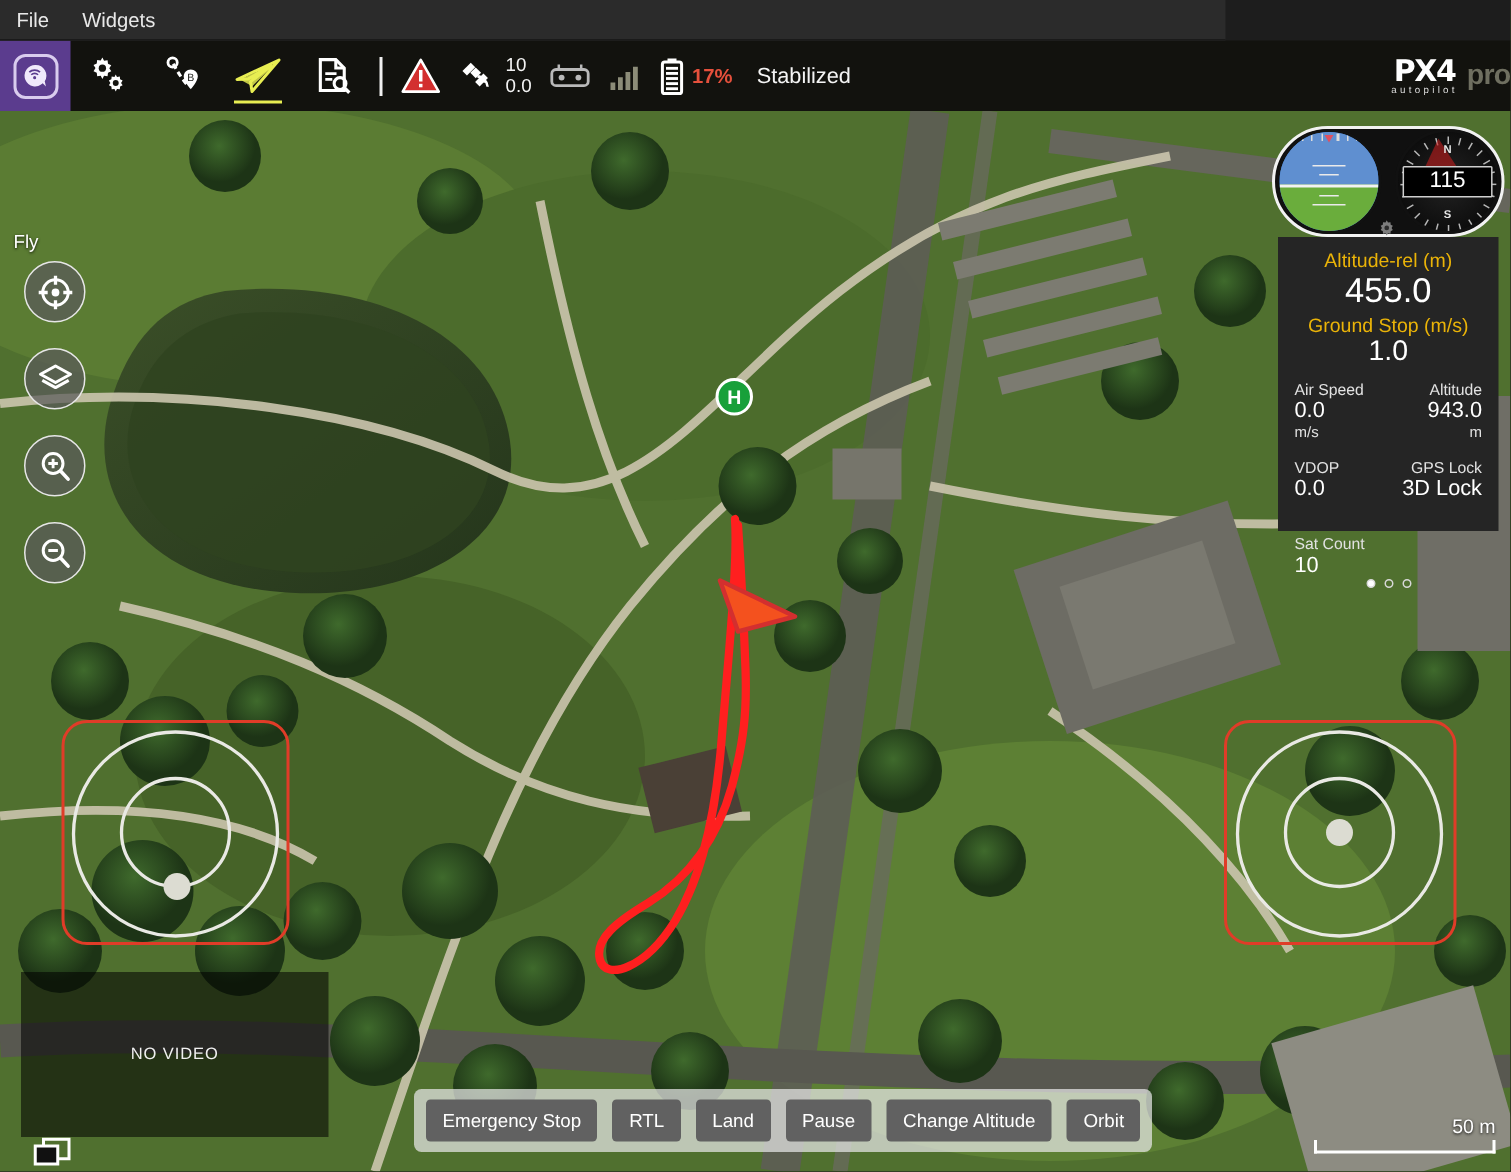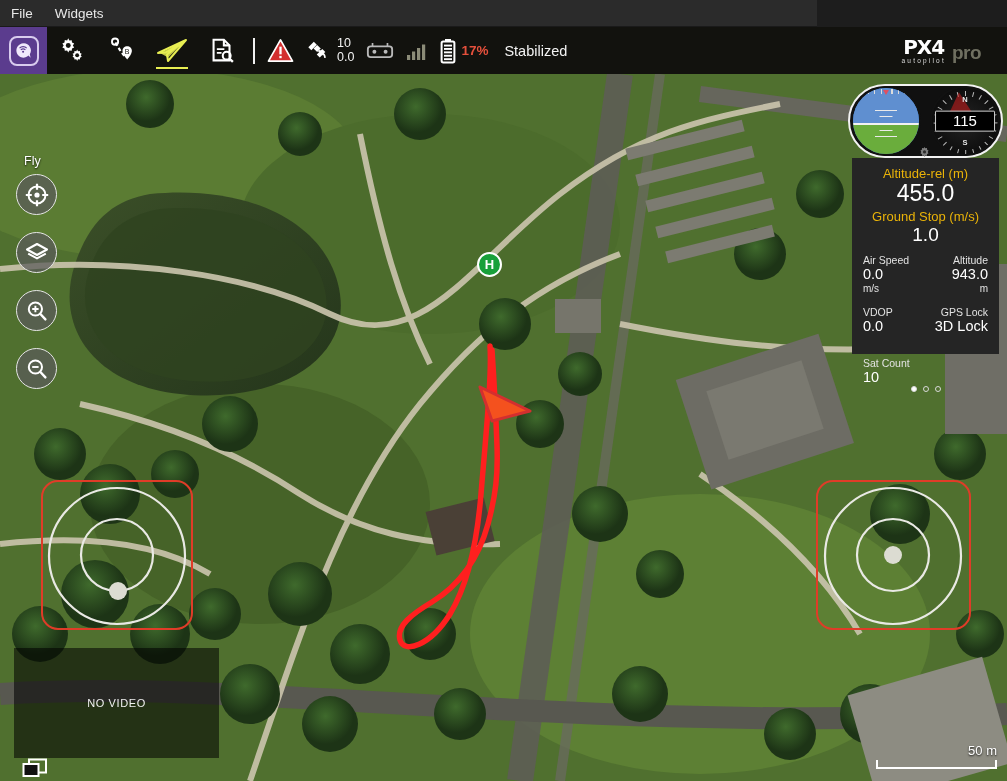--- a/index.html
+++ b/index.html
@@ -57,21 +57,21 @@
     display: flex; flex-direction: column; line-height: 1.08;
     color: #f2f2f2; font-size: 12.5px;
   }
   .batt-pct { color: #e5503c; font-size: 13.5px; font-weight: 600; }
   .flight-mode {
     color: #f4f4f4; font-size: 14.5px; padding: 0 10px; cursor: pointer;
     white-space: nowrap;
   }
   .tb-spacer { flex: 1 1 auto; }
   .px4-logo {
-    display: flex; align-items: flex-end; gap: 6px; padding-right: 26px;
+    display: flex; align-items: center; gap: 6px; padding-right: 0;
     flex: 0 0 auto;
   }
   .px4-mark { display: flex; flex-direction: column; align-items: center; line-height: 1; }
   .px4-main {
     color: #ffffff; font-size: 20px; font-weight: 700; letter-spacing: -1px;
     font-family: "DejaVu Sans", sans-serif;
   }
   .px4-sub {
     color: #dcdcdc; font-size: 6.5px; letter-spacing: 2.2px; margin-top: 1px;
   }
@@ -81,21 +81,21 @@
 
   
   .map {
     position: absolute; top: 74px; left: 0; width: 1007px; height: 707px;
     overflow: hidden; background: #4b6430;
   }
   .map-canvas { position: absolute; inset: 0; }
 
   
   .fly-label {
-    position: absolute; top: 80px; left: 24px; color: #ffffff; font-size: 12.5px;
+    position: absolute; top: 80px; left: 9px; color: #ffffff; font-size: 12.5px;
     text-shadow: 0 1px 2px rgba(0,0,0,0.85); z-index: 20;
   }
   .map-ctrls {
     position: absolute; top: 100px; left: 16px; z-index: 20;
     display: flex; flex-direction: column; gap: 17px;
   }
   .map-ctrl {
     width: 41px; height: 41px; border-radius: 50%;
     background: rgba(90,90,90,0.72); border: 1.6px solid #e6e6e6;
     display: flex; align-items: center; justify-content: center; cursor: pointer;
@@ -511,20 +511,28 @@
     </div>
 
     <div class="video-widget">
       <div class="no-video">NO VIDEO</div>
       <svg class="pip-toggle" viewBox="0 0 26 20">
         <rect x="7" y="1.5" width="17" height="13" fill="none" stroke="#ffffff" stroke-width="2"></rect>
         <rect x="1.5" y="6" width="15" height="12" fill="#111111" stroke="#ffffff" stroke-width="2"></rect>
       </svg>
     </div>
 
+    <div class="action-bar">
+      <button class="action-btn">Emergency Stop</button>
+      <button class="action-btn">RTL</button>
+      <button class="action-btn">Land</button>
+      <button class="action-btn">Pause</button>
+      <button class="action-btn">Change Altitude</button>
+      <button class="action-btn">Orbit</button>
+    </div>
 
     <div class="scalebar">
       <div class="scalebar-text">50 m</div>
       <div class="scalebar-line"></div>
     </div>
   </div>
 
   <div class="instrument-pod">
     <div class="attitude">
       <div class="att-sky"></div>

